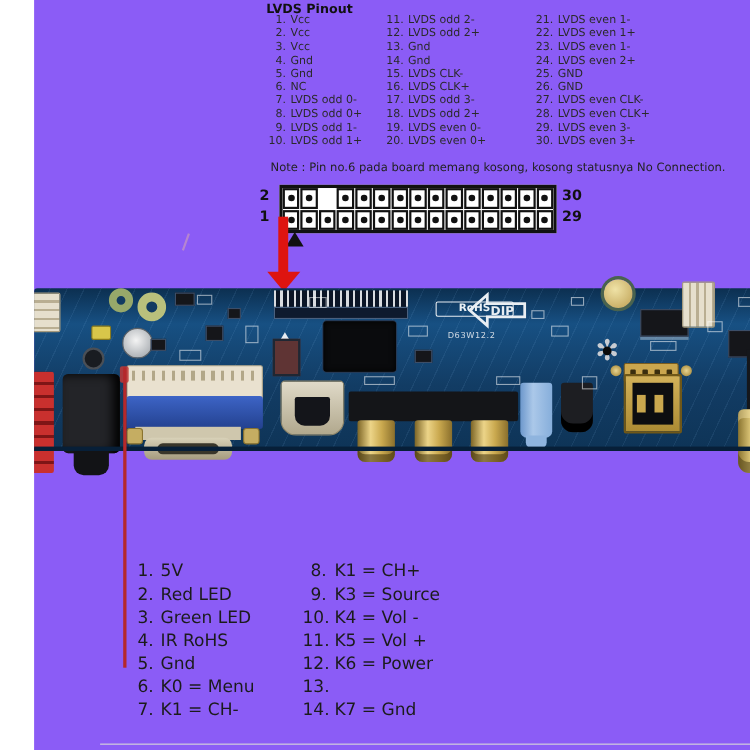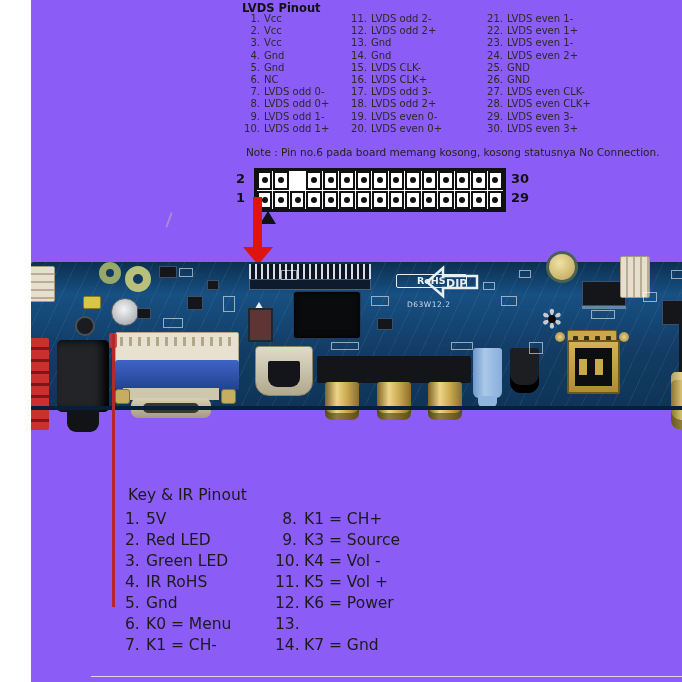--- a/index.html
+++ b/index.html
@@ -461,21 +461,20 @@
     <div class="sk" style="left:300px;top:80px;width:26px;height:6px;"></div>
     <div class="sk" style="left:420px;top:80px;width:20px;height:6px;"></div>
     <div class="sk" style="left:498px;top:80px;width:12px;height:10px;"></div>
 
     <div class="edge"></div>
   </div>
 
   <div class="red-line-cap"></div>
   <div class="red-line"></div>
 
-  <div class="key-heading">Key &amp; IR Pinout</div>
   <div class="key-col" id="key-col-1">
       <div class="pin-row">
         <span class="num">1.</span>
         <span class="lbl">5V</span>
       </div>
       <div class="pin-row">
         <span class="num">2.</span>
         <span class="lbl">Red LED</span>
       </div>
       <div class="pin-row">

